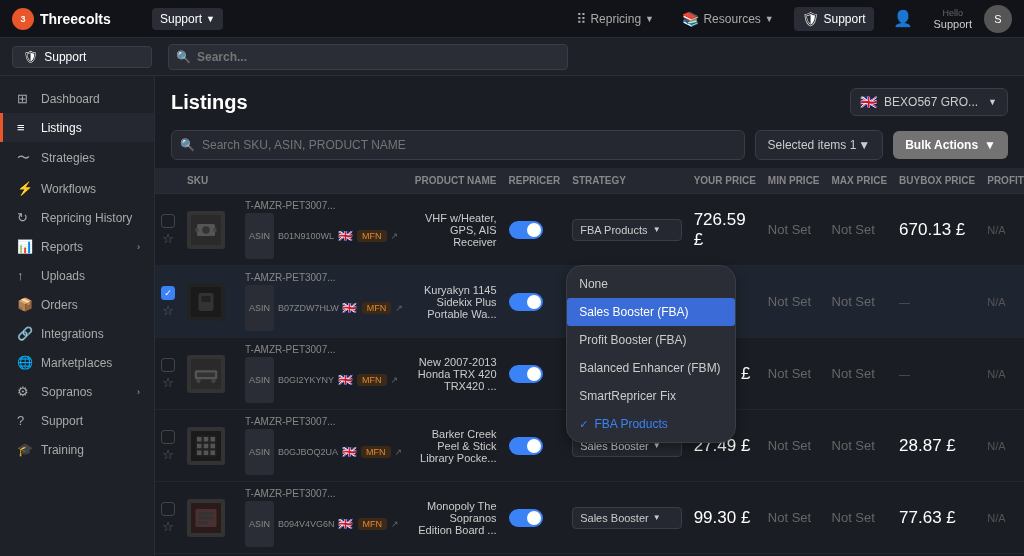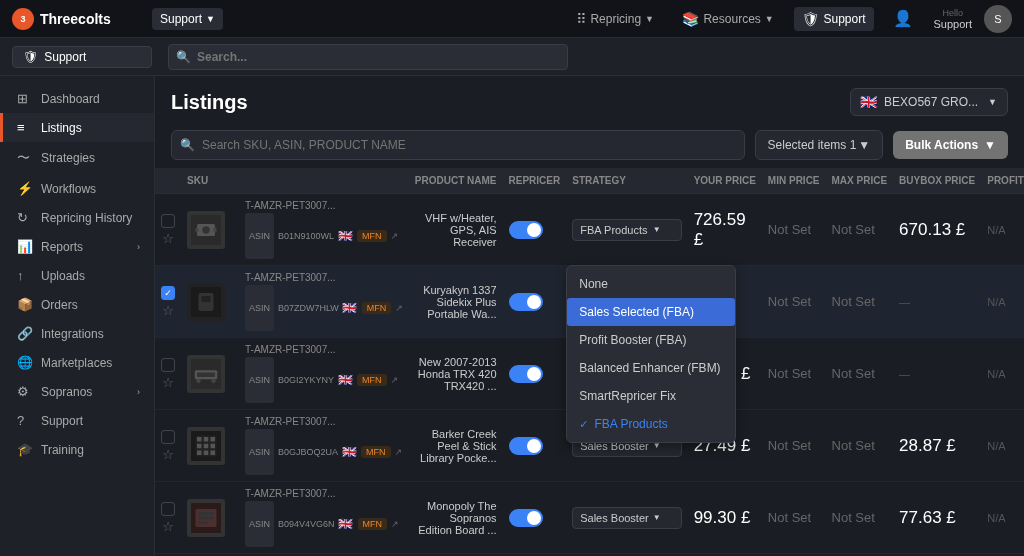--- a/index.html
+++ b/index.html
@@ -240,21 +240,21 @@
 
     .star { color: #666; font-size: 13px; cursor: pointer; }
     .flag-small { font-size: 12px; }
 
     
     .dropdown-menu {
       position: absolute;
       top: 100%; left: 0;
       background: #2a2d35;
       border: 1px solid #3a3d45;
-      border-radius: 6px;
+      border-radius: 16px;
       z-index: 100;
       min-width: 160px;
       box-shadow: 0 4px 12px rgba(0,0,0,0.4);
       padding: 4px 0;
     }
     .dropdown-item {
       padding: 7px 12px; color: #ccc; cursor: pointer;
       font-size: 12px; display: flex; align-items: center; gap: 6px;
     }
     .dropdown-item.selected { color: #3b82f6; }
@@ -472,21 +472,21 @@
               <div class="strategy-select">
                 <span>FBA Products</span>
                 <span class="chevron">▼</span>
               </div>
 
               <div class="dropdown-menu" style="top:100%;left:0;min-width:170px">
                 <div class="dropdown-item">
                   <span>None</span>
                 </div>
                 <div class="dropdown-item highlighted">
-                  <span>Sales Selected (FBA)</span>
+                  <span>Sales Booster (FBA)</span>
                 </div>
                 <div class="dropdown-item">
                   <span>Profit Booster (FBA)</span>
                 </div>
                 <div class="dropdown-item">
                   <span>Balanced Enhancer (FBM)</span>
                 </div>
                 <div class="dropdown-item">
                   <span>SmartRepricer Fix</span>
                 </div>
@@ -539,21 +539,21 @@
                     <span class="asin-badge">ASIN</span>
                     <span style="font-size:9px;color:#888">B07ZDW7HLW</span>
                     <span class="flag-small">🇬🇧</span>
                     <span class="mfn-badge">MFN</span>
                     <span class="link-icon">↗</span>
                   </div>
                 </div>
               </div>
             </td>
             <td class="col-name">
-              <span style="color:#ccc;font-size:11px">Kuryakyn 1337 Sidekix Plus Portable Wa...</span>
+              <span style="color:#ccc;font-size:11px">Kuryakyn 1145 Sidekix Plus Portable Wa...</span>
             </td>
             <td class="col-repricer">
               <div class="toggle"></div>
             </td>
             <td class="col-strategy">
               <div class="strategy-select">
                 <span>FBA Products</span>
                 <span class="chevron">▼</span>
               </div>
             </td>

